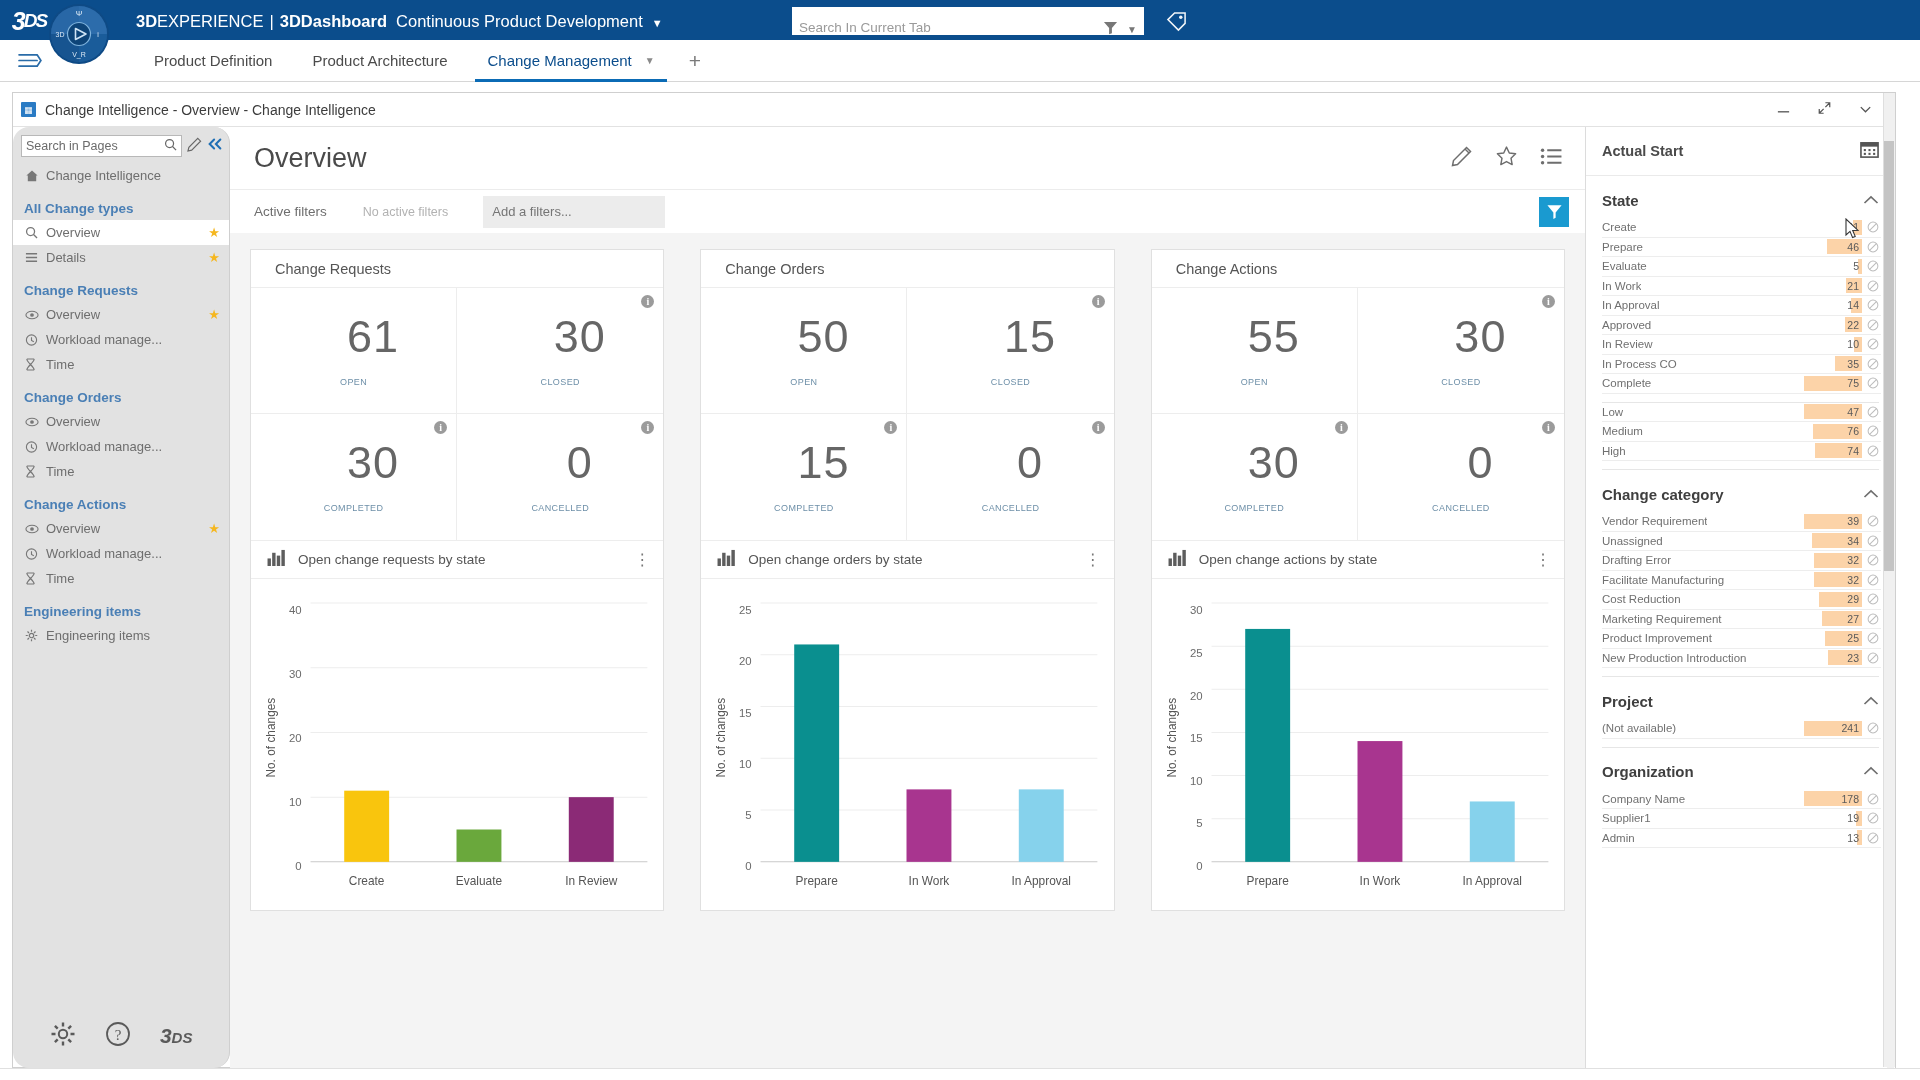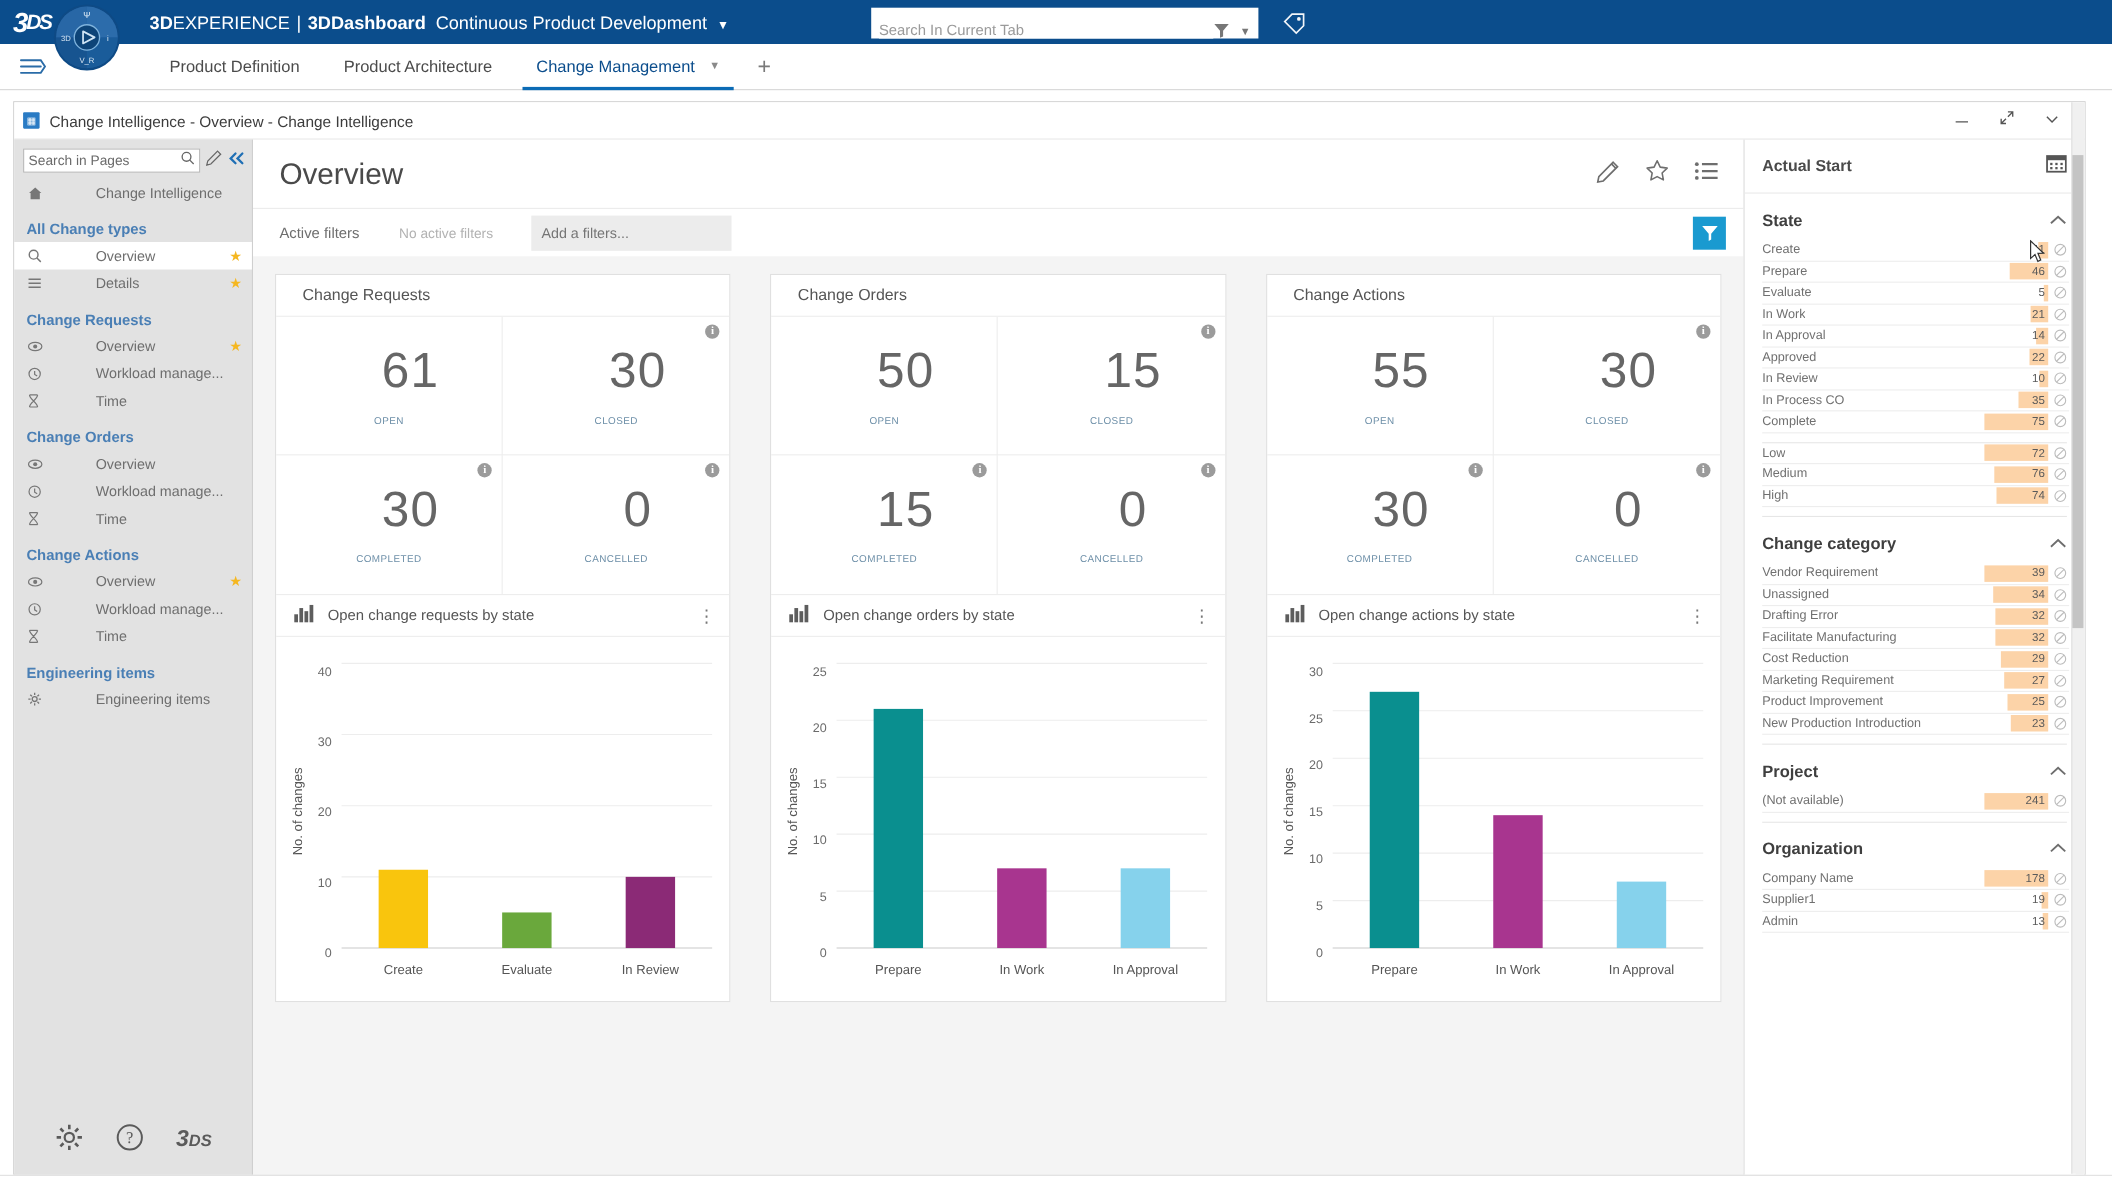--- a/index.html
+++ b/index.html
@@ -93,21 +93,21 @@
   }
   .win-title-text { font-size: 14px; color: #3c3c3c; }
   .win-ctrls { margin-left: auto; display: flex; align-items: center; gap: 26px; padding-right: 14px; color: #555; }
 
   .win-body { display: flex; height: 941px; }
 
   
   .sidebar {
     width: 217px; background: #e2e2e2; flex: none;
     border-right: 1px solid #cfcfcf; position: relative;
-    display: flex; flex-direction: column;
+    display: flex; flex-direction: column; border-radius: 16px;
   }
   .side-search {
     display: flex; align-items: center; padding: 8px 6px 6px 8px; gap: 5px;
   }
   .side-search-box {
     flex: 1; height: 22px; background: #fff; border: 1px solid #b8b8b8;
     display: flex; align-items: center; padding: 0 4px;
   }
   .side-search-box input {
     flex: 1; border: 0; outline: 0; font-size: 12.5px; color: #555;
@@ -115,21 +115,21 @@
     font-family: "Liberation Sans", sans-serif;
   }
   .side-search-box input::placeholder { color: #6b6b6b; }
 
   .nav-head {
     font-size: 13.5px; color: #4a7fb5; font-weight: bold;
     padding: 13px 0 4px 11px;
   }
   .nav-item {
     height: 25px; display: flex; align-items: center; padding-left: 12px;
-    font-size: 13px; color: #6e6e6e; position: relative; gap: 41px;
+    font-size: 13px; color: #6e6e6e; position: relative;
   }
   .nav-item.sel { background: #ffffff; }
   .nav-item .ni-ico {
     width: 19px; display:flex; align-items:center; color:#777; flex:none;
   }
   .nav-item .ni-label { margin-left: 2px; white-space: nowrap; }
   .nav-star { position: absolute; right: 9px; color: #f5b720; font-size: 13px; }
 
   .side-footer {
     margin-top: auto; height: 56px; display: flex; align-items: center;
@@ -986,21 +986,21 @@
                   <circle cx="6.5" cy="6.5" r="5.3" fill="none" stroke="#bcbcbc" stroke-width="1.1"></circle>
                   <path d="M2.8 10.2 L10.2 2.8" stroke="#bcbcbc" stroke-width="1.1"></path>
                 </svg>
               </span>
             </div>
             <div class="sect-div"></div>
             <div class="frow">
               <span class="fname">Low</span>
               <span class="fbarwrap">
                 <span class="fbar" style="width: 100%;"></span>
-                <span class="fcount">72</span>
+                <span class="fcount">47</span>
               </span>
               <span class="fban">
                 <svg width="12" height="12" viewBox="0 0 13 13">
                   <circle cx="6.5" cy="6.5" r="5.3" fill="none" stroke="#bcbcbc" stroke-width="1.1"></circle>
                   <path d="M2.8 10.2 L10.2 2.8" stroke="#bcbcbc" stroke-width="1.1"></path>
                 </svg>
               </span>
             </div>
             <div class="frow">
               <span class="fname">Medium</span>

